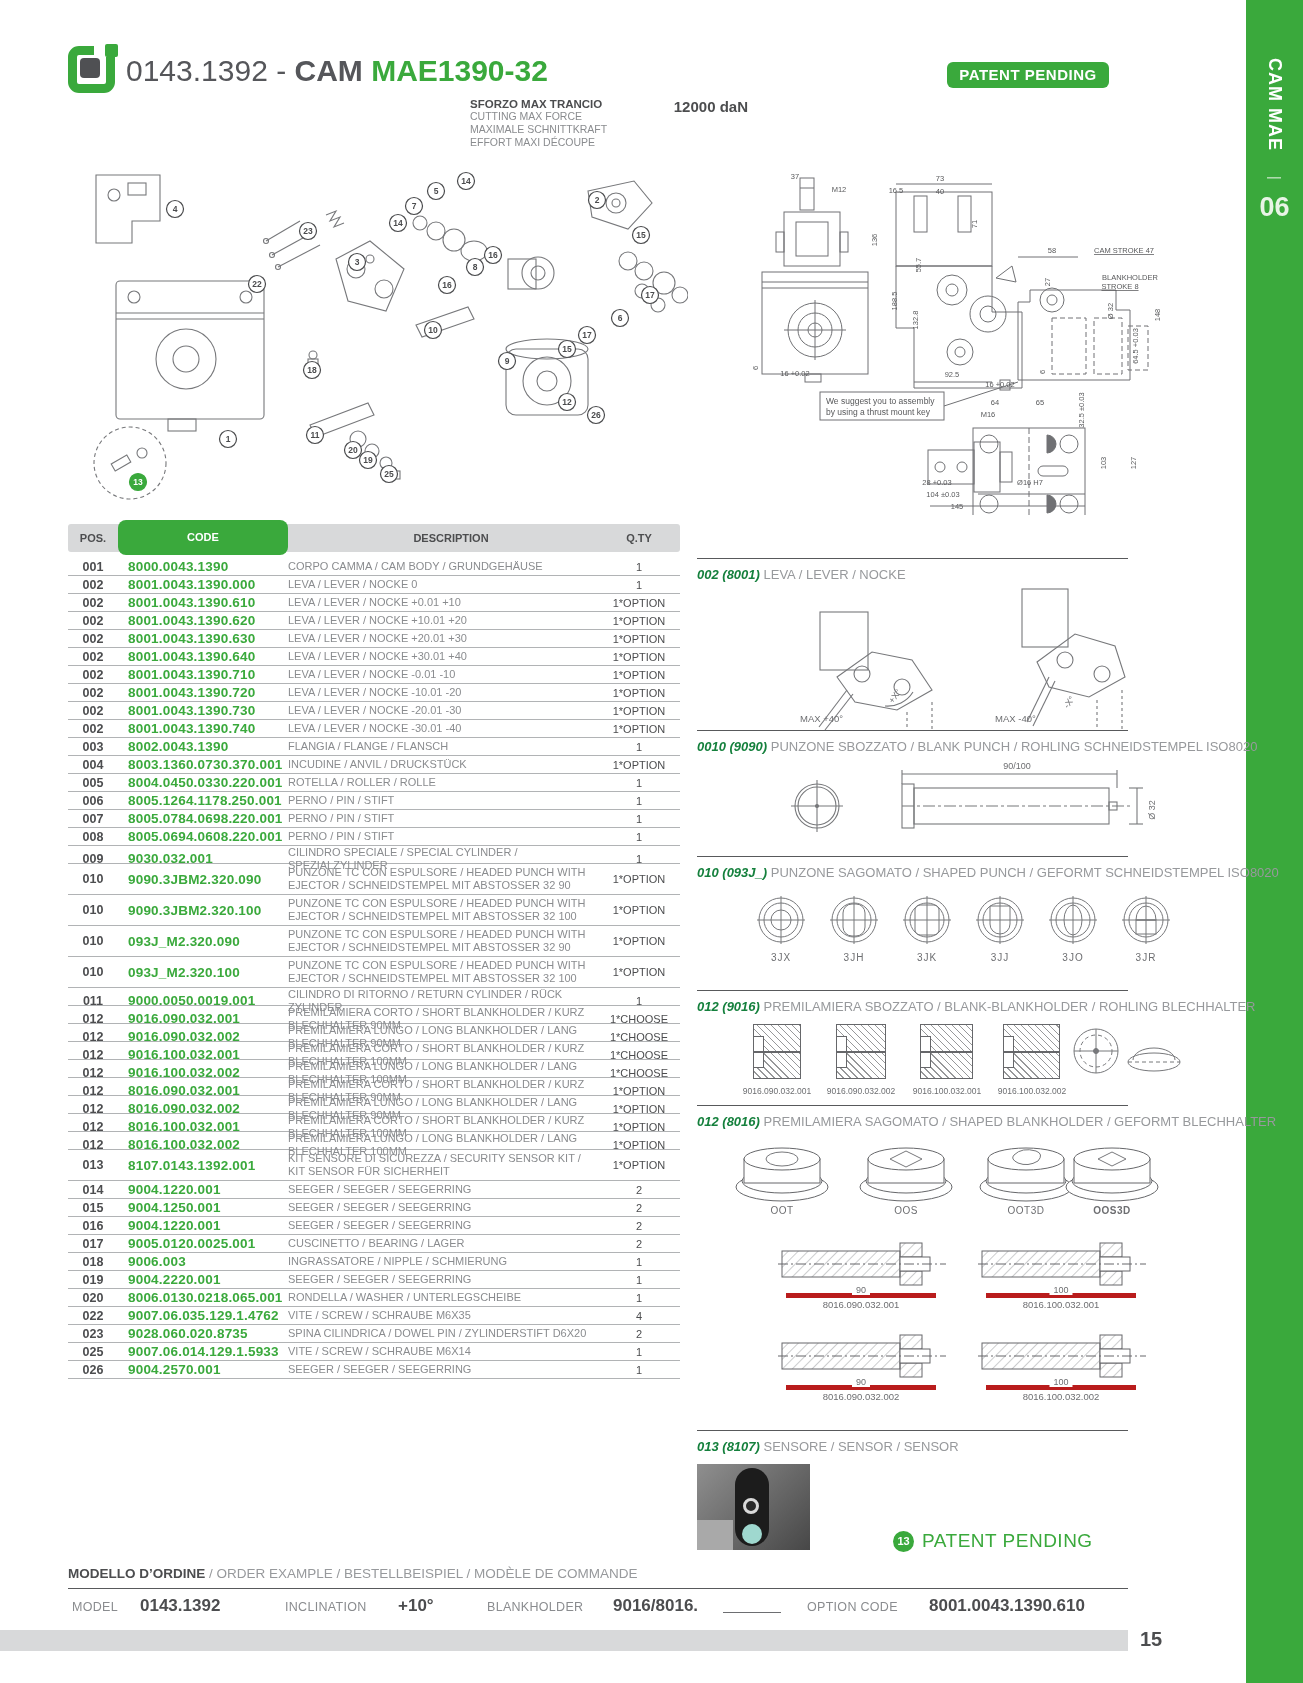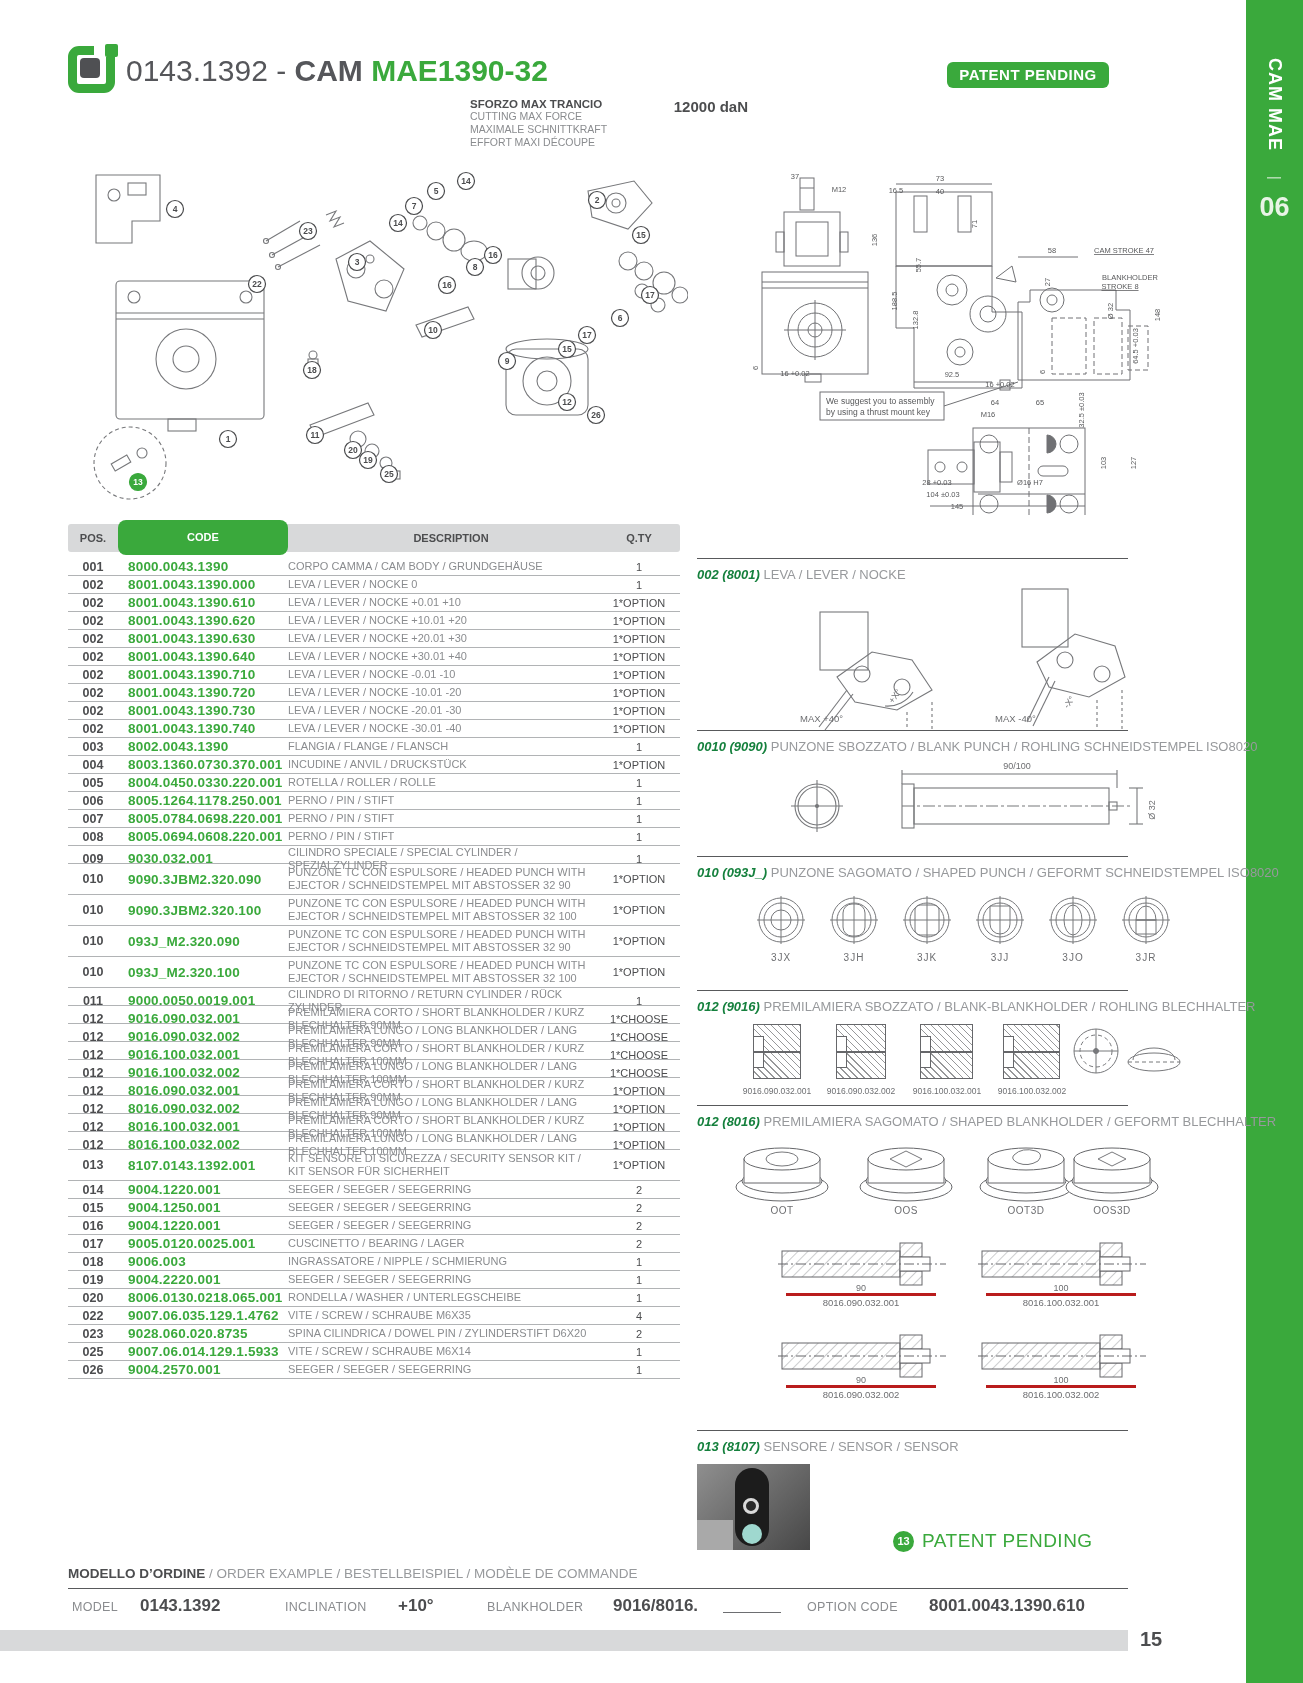--- a/index.html
+++ b/index.html
@@ -77,21 +77,21 @@
   .hatchblock{position:absolute;border:1px solid #66676a;
     background:repeating-linear-gradient(45deg,#fff 0 4px,#97989a 4px 5px);}
   .hatchblock .notch{position:absolute;left:-1px;top:11px;width:11px;height:32px;background:#fff;border:1px solid #66676a;}
   .hatchblock .midline{position:absolute;left:0;right:0;top:26px;height:2px;background:#66676a;}
   .bb-codes span{position:absolute;transform:translateX(-50%);font-size:8.5px;color:#6d6e71;white-space:nowrap;}
   .pucks{position:relative;height:66px;margin-top:10px;}
   .pucks .pk{position:absolute;top:0;}
   .puck-labels span{position:absolute;transform:translateX(-50%);font-size:10px;color:#6d6e71;letter-spacing:.5px;}
   .rods{position:relative;margin-top:20px;height:180px;}
   .rodfig{position:absolute;width:170px;}
-  .rod-dim{position:relative;margin-top:2px;border-top:3px solid #b91c1c;width:150px;margin-left:8px;}
+  .rod-dim{position:relative;margin-top:2px;border-top:5px solid #b91c1c;width:150px;margin-left:8px;}
   .rod-dim .num{position:absolute;top:-13px;left:50%;transform:translateX(-50%);font-size:9px;color:#6d6e71;background:#fff;padding:0 4px;}
   .rod-dim .code{display:block;text-align:center;font-size:9.5px;color:#6d6e71;margin-top:1px;}
   .photo{position:absolute;left:0;top:0;width:113px;height:86px;background:linear-gradient(135deg,#8f8f8f,#474747);overflow:hidden;}
   .photo .slot{position:absolute;left:38px;top:4px;width:34px;height:78px;background:#1c1c1c;border-radius:17px;}
   .photo .ring{position:absolute;left:46px;top:34px;width:16px;height:16px;border:3px solid #d9d9d9;border-radius:50%;background:#2a2a2a;}
   .photo .led{position:absolute;left:45px;top:60px;width:20px;height:20px;background:#9fd8cf;border-radius:50%;}
   .photo .corner{position:absolute;left:0;bottom:0;width:36px;height:30px;background:#a9a9a9;}
   .pp-row{position:absolute;left:196px;top:66px;display:flex;align-items:center;gap:8px;}
   .pp-circ{width:21px;height:21px;border-radius:50%;background:var(--green);color:#fff;font-size:11px;font-weight:bold;
     text-align:center;line-height:21px;}
@@ -827,21 +827,21 @@
     <ellipse cx="52" cy="42" rx="40" ry="12" fill="#fff" stroke="#66676a"></ellipse>
     <rect x="14" y="20" width="76" height="24" fill="#fff" stroke="#66676a"></rect>
     <ellipse cx="52" cy="20" rx="38" ry="11" fill="#fff" stroke="#66676a"></ellipse>
             <path d="M52,13 l14,7 -14,7 -14,-7 z" fill="none" stroke="#77787b"></path>
           </svg></div>
       </div>
     <div class="puck-labels" id="puck-labels" style="position:relative;height:16px">
         <span style="left: 85px;">OOT</span>
         <span style="left: 209px;">OOS</span>
         <span style="left: 329px;">OOT3D</span>
-        <span style="left: 415px;">OOS3D</span>
+        <span style="left: 415px; font-weight: bold;">OOS3D</span>
       </div>
     <div class="rods" id="rods">
         <div class="rodfig" style="left: 81px; top: 0px;"><svg width="170" height="46" viewBox="0 0 170 46">
     <defs>
               <pattern id="h0" width="7" height="7" patternTransform="rotate(45)" patternUnits="userSpaceOnUse">
       <line x1="0" y1="0" x2="0" y2="7" stroke="#9a9b9d" stroke-width="1"></line>
               </pattern>
             </defs>
     <rect x="4" y="10" width="118" height="26" fill="url(#h0)" stroke="#66676a"></rect>
     <rect x="122" y="2" width="22" height="14" fill="url(#h0)" stroke="#66676a"></rect>

